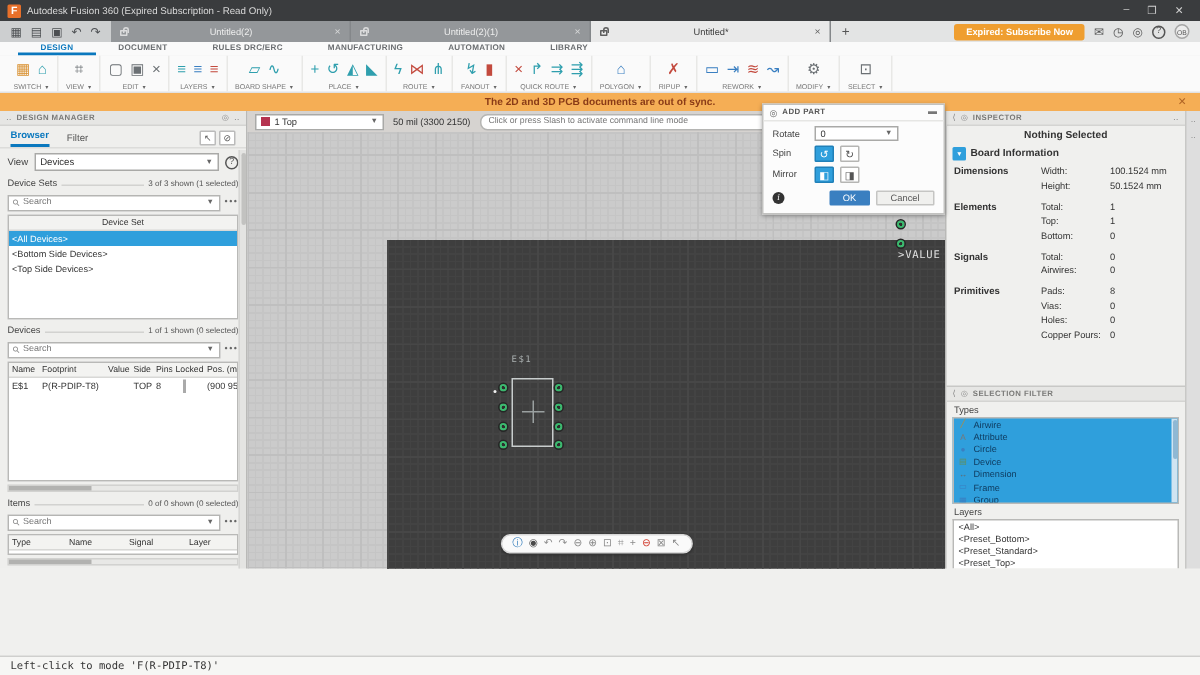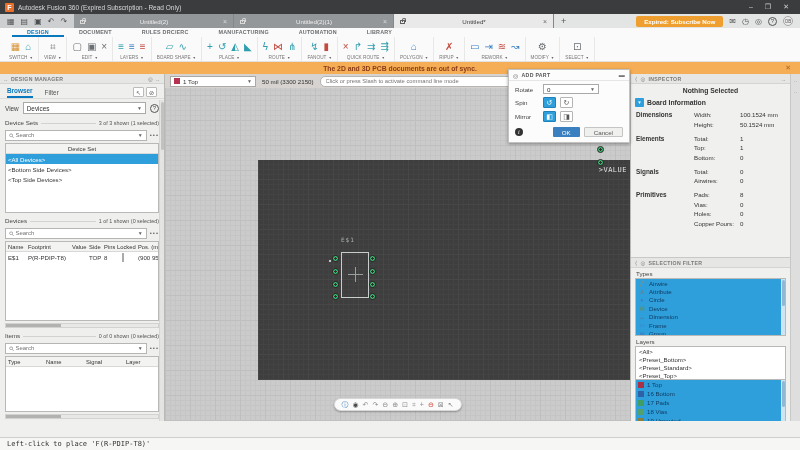--- a/index.html
+++ b/index.html
@@ -41,21 +41,21 @@
   .tg-icons{display:flex;gap:5px;align-items:center;flex:1}
   .tico{font-size:10px;line-height:1}
   .tg-label{font-size:4.7px;color:#777;display:flex;gap:2px;align-items:center;white-space:nowrap}
   .tg-label .car{font-size:3.5px}
 
   
   .warnbar{position:absolute;top:62px;left:0;right:0;height:12px;background:#f5ae55;display:flex;align-items:center;justify-content:center;font-size:6.8px;font-weight:bold;color:#8a3b17;z-index:10}
   .warn-x{position:absolute;right:9px;top:2px;color:#b06425;font-size:7px;font-weight:normal}
 
   
-  .main{position:absolute;top:74px;left:0;right:0;height:347px;display:flex;z-index:5}
+  .main{position:absolute;top:74px;left:0;right:0;height:305px;display:flex;z-index:5}
 
   
   .lpanel{width:165px;background:#efefed;border-right:1px solid #b9b9b7;display:flex;flex-direction:column;position:relative;flex:none}
   .p-head{height:10px;background:#e6e6e4;border-bottom:1px solid #d4d4d2;display:flex;align-items:center;padding:0 4px;gap:3px;font-size:5.2px;font-weight:bold;color:#7a7a78;letter-spacing:.3px;flex:none}
   .p-head .sp{flex:1}
   .p-head .hico{font-weight:normal;font-size:5.5px;color:#888}
   .dm-tabs{height:15px;display:flex;align-items:flex-end;padding:0 7px;gap:12px;border-bottom:1px solid #dcdcda;flex:none}
   .dm-tab{font-size:6.4px;color:#555;padding-bottom:2px}
   .dm-tab.active{color:#0a78be;border-bottom:2px solid #0a78be;font-weight:bold}
   .dm-tools{margin-left:auto;display:flex;gap:2px;padding-bottom:1px}
@@ -838,15 +838,15 @@
       </div>
     </div>
     <div class="ap-foot">
       <span class="info-circ">i</span>
       <span class="btn primary">OK</span>
       <span class="btn ghost">Cancel</span>
     </div>
   </div>
 
   <div class="statusbar">
-    <span>Left-click to place 'F(R-PDIP-T8)'</span>
+    <span>Left-click to mode 'F(R-PDIP-T8)'</span>
   </div>
 </div>
 
 </body></html>

